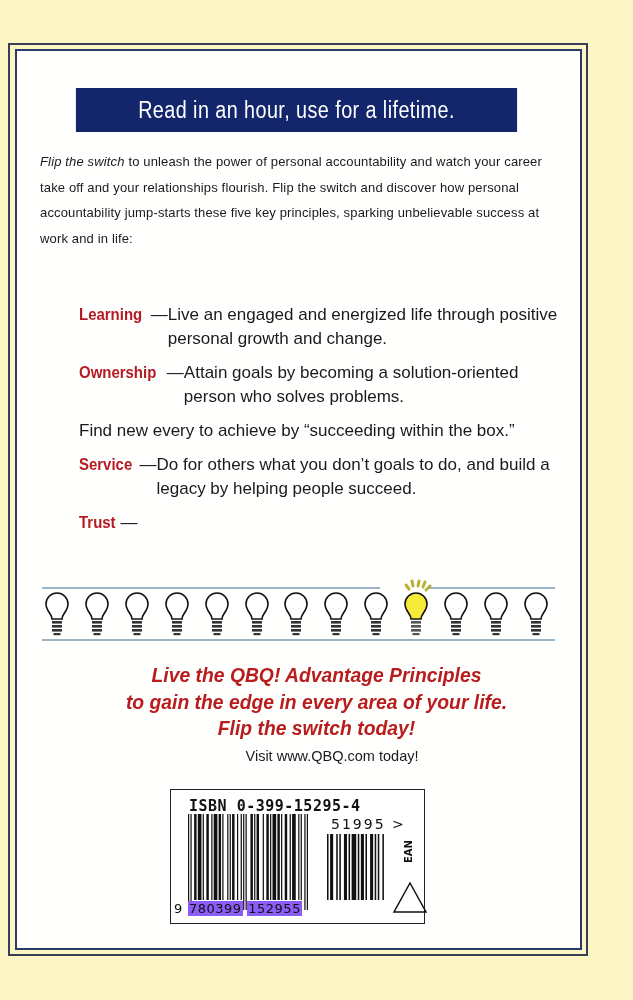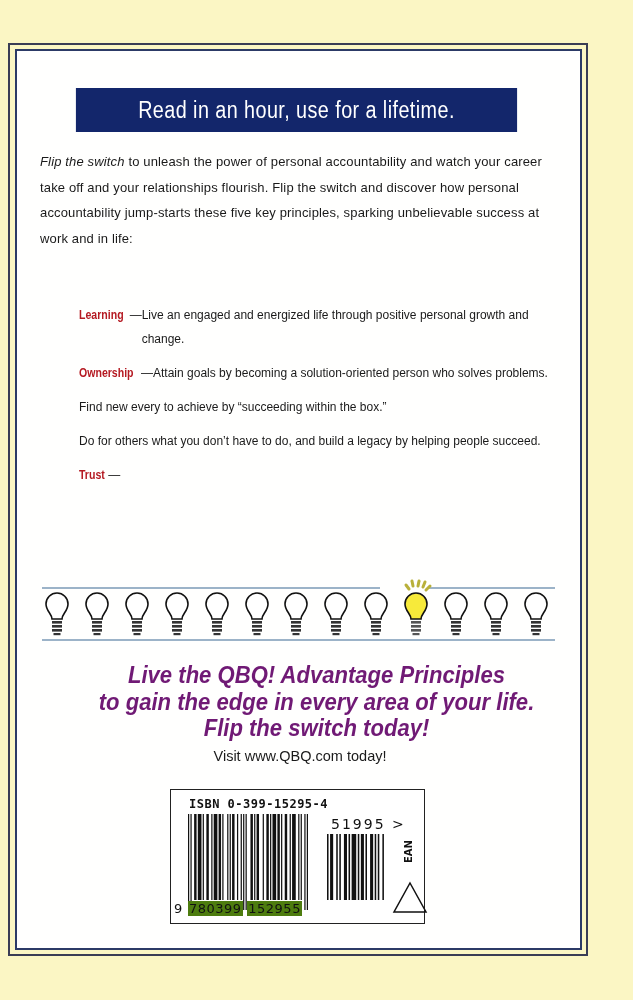--- a/index.html
+++ b/index.html
@@ -23,62 +23,62 @@
     transform:scaleX(0.86); transform-origin:center;
   }
   .banner span { display:inline-block; }
   .intro {
     position:absolute; left:40px; top:149px; width:520px;
     font-size:13px; line-height:25.5px; color:#1a1a1a; letter-spacing:0.15px;
   }
   .intro em { font-style:italic; }
   .principles { position:absolute; left:79px; top:303px; width:480px; }
   .principle {
-    font-size:12px; line-height:24px; color:#1a1a1a; margin-bottom:10px;
+    font-size:17px; line-height:24px; color:#1a1a1a; margin-bottom:10px;
     display:flex;
   }
   .principle .term {
     color:#b51a22; font-weight:bold; white-space:nowrap;
     display:inline-block; transform:scaleX(0.88); transform-origin:left;
   }
   .principle .term-wrap { white-space:nowrap; }
   .principle .desc { flex:1; }
   .bulb-row { position:absolute; left:42px; top:584px; width:513px; height:58px; }
   .rule-top, .rule-bot {
     position:absolute; left:0; height:1.5px; background:#9cb3c8;
   }
   .rule-top { top:3px; }
   .rule-bot { top:55px; width:513px; }
   .bulb { position:absolute; top:8px; width:26px; height:46px; }
   .tagline {
     position:absolute; left:0; top:662px; width:633px; text-align:center;
-    color:#701a75; font-weight:bold; font-style:italic;
-    font-size:24px; line-height:26.5px;
+    color:#b91c1c; font-weight:bold; font-style:italic;
+    font-size:21px; line-height:26.5px;
   }
   .tagline div { transform:scaleX(0.92); }
   .visit {
     position:absolute; left:0; top:748px; width:600px; text-align:center;
-    font-size:14.5px; color:#1a1a1a;
+    font-size:14.5px; color:#1a1a1a;padding-left:32px;
   }
   .barcode-box {
     position:absolute; left:170px; top:789px; width:255px; height:135px;
     border:1.5px solid #222; background:#fff; box-sizing:border-box;
   }
   .isbn {
     position:absolute; left:18px; top:7px; font-family:"DejaVu Sans Mono", monospace;
-    font-size:12px; font-weight:bold; letter-spacing:0.5px; color:#111;
+    font-size:15px; font-weight:bold; letter-spacing:0.5px; color:#111;
   }
   .bars-main { position:absolute; left:17px; top:24px; width:120px; height:96px; }
   .bars-addon { position:absolute; left:156px; top:44px; width:60px; height:76px; }
   .digits-main {
     position:absolute; left:3px; top:111px; font-family:"DejaVu Sans", sans-serif;
     font-size:13px; color:#111; background:transparent; letter-spacing:0.5px;
   }
   .digits-main .lead { display:inline-block; width:14px; }
-  .digits-main .grp { background:#4d7c0f; padding:0 1px; }
+  .digits-main .grp { background:#8b5cf6; padding:0 1px; }
   .addon-digits {
     position:absolute; left:160px; top:26px; font-family:"DejaVu Sans", sans-serif;
     font-size:14px; letter-spacing:2px; color:#111;text-align:right;
   }
   .ean {
     position:absolute; left:226px; top:56px; font-size:10px; font-weight:bold;
     transform:rotate(-90deg); transform-origin:center; color:#111;
     font-family:"DejaVu Sans", sans-serif;
   }
   .triangle { position:absolute; left:221px; top:91px; width:36px; height:33px; }
@@ -103,21 +103,22 @@
     <span class="desc">Live an engaged and energized life through positive personal growth and change.</span>
   </div>
   <div class="principle">
     <span class="term-wrap"><span class="term">Ownership</span><span>—</span></span>
     <span class="desc">Attain goals by becoming a solution-oriented person who solves problems.</span>
   </div>
   <div class="principle">
     <span class="desc">Find new every to achieve by “succeeding within the box.”</span>
   </div>
   <div class="principle">
-    <span class="desc">Do for others what you don’t have to do, and build a legacy by helping people succeed.</span>
+    <span class="term-wrap"><span class="term">Service</span><span>—</span></span>
+    <span class="desc">Do for others what you don’t goals to do, and build a legacy by helping people succeed.</span>
   </div>
   <div class="principle">
     <span class="term-wrap"><span class="term">Trust</span><span>—</span></span>
   </div>
 </div>
 
 <div class="bulb-row" id="bulb-row">
   <div class="rule-top" style="width:338px"></div>
   <div class="rule-top" style="left:386px;width:127px"></div>
   <div class="rule-bot"></div>

